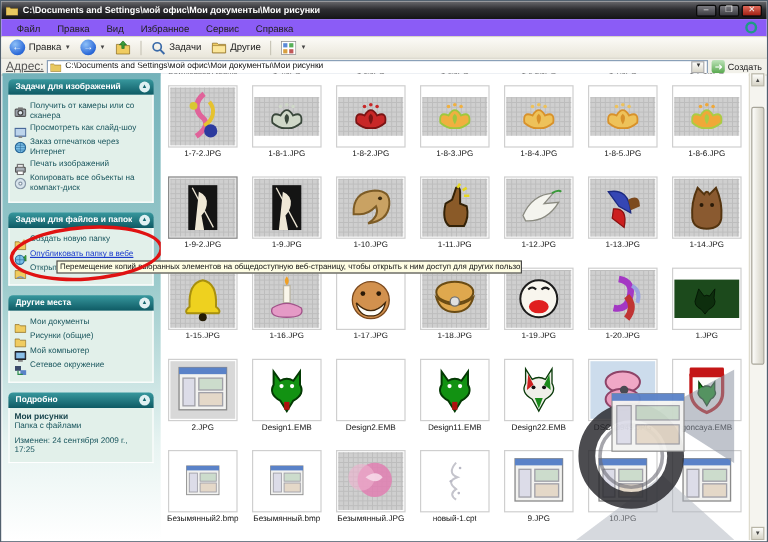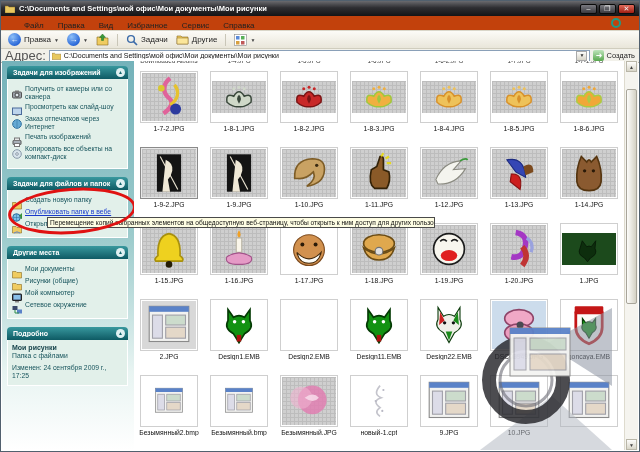--- a/index.html
+++ b/index.html
@@ -5,32 +5,32 @@
   html,body{margin:0;padding:0;background:#9aa8b8;font-family:"Liberation Sans",sans-serif;}
   .window{position:relative;width:640px;height:452px;background:#fff;border:1px solid #51606e;box-sizing:border-box;overflow:hidden;}
   
   .titlebar{height:15px;background:linear-gradient(180deg,#6a6a6e 0%,#2e2e32 45%,#141416 100%);display:flex;align-items:center;padding:0 4px;color:#fff;}
   .titlebar .ticon{width:10px;height:8px;margin-right:4px;flex:none;}
   .titlebar .ttext{font-size:7.5px;font-weight:bold;white-space:nowrap;overflow:hidden;flex:1;}
   .winbtns{display:flex;gap:2px;margin-left:4px;}
   .winbtn{width:17px;height:10px;border-radius:2px;border:1px solid #0a0a0a;background:linear-gradient(180deg,#7a7a80,#3a3a40);color:#eee;font-size:7px;line-height:8px;text-align:center;box-sizing:border-box;}
   .winbtn.close{background:linear-gradient(180deg,#e06a5a,#a01e12);}
   
-  .menubar{height:14px;background:#c2410c;border-bottom:1px solid #d9d6c9;display:flex;align-items:center;padding:0 16px;}
+  .menubar{height:14px;background:#8b5cf6;border-bottom:1px solid #d9d6c9;display:flex;align-items:center;padding:0 6px;}
   .menuitem{font-size:8px;color:#222;padding:0 7px;}
   .menulogo{margin-left:auto;width:10px;height:10px;border:2.5px solid #1f9a86;border-radius:50%;box-sizing:border-box;margin-right:2px;}
   
   .toolbar{height:17px;background:linear-gradient(180deg,#fcfbf7,#e9e6da);border-bottom:1px solid #d0cdbe;display:flex;align-items:center;padding:0 5px;gap:4px;}
   .tbtn{display:flex;align-items:center;gap:3px;font-size:8px;color:#222;padding:0 2px;}
   .bluecircle{width:13px;height:13px;border-radius:50%;background:radial-gradient(circle at 35% 30%,#8ec0f8,#2a68d8 70%,#1a4aa8);display:flex;align-items:center;justify-content:center;color:#fff;font-size:8px;line-height:13px;}
   .ddarrow{font-size:5px;color:#444;}
   .tsep{width:1px;height:12px;background:#c9c6b8;margin:0 2px;}
   
   .addressbar{height:13px;background:#f2f1ea;border-bottom:1px solid #b9b6a8;display:flex;align-items:center;padding:0 4px;gap:3px;}
-  .addrlabel{font-size:13px;color:#555;text-decoration:underline;}
+  .addrlabel{font-size:10px;color:#555;text-decoration:underline;}
   .addrbox{flex:1;height:10px;background:#fff;border:1px solid #8aa0b8;display:flex;align-items:center;padding:0 2px;gap:3px;}
   .addrtext{font-size:7px;color:#111;white-space:nowrap;overflow:hidden;flex:1;}
   .addrdrop{width:9px;height:8px;background:linear-gradient(180deg,#fdfdfb,#d8d5c8);border:1px solid #aaa;font-size:5px;line-height:7px;text-align:center;color:#333;}
   .gobtn{display:flex;align-items:center;gap:2px;font-size:7.5px;color:#222;}
   .goarrow{width:11px;height:11px;border-radius:2px;background:linear-gradient(180deg,#bfe4bb,#58a84e);color:#fff;font-size:8px;line-height:11px;text-align:center;}
   
   .main{position:absolute;top:60px;left:1px;right:1px;bottom:1px;display:flex;}
   
   .sidebar{width:132px;flex:none;background:linear-gradient(180deg,#74b2ba 0%,#9ccbcc 45%,#e8f4f2 80%,#ffffff 100%);padding:5px 6px 0 5px;box-sizing:border-box;overflow:hidden;position:relative;}
   .panel{margin-bottom:8px;}

